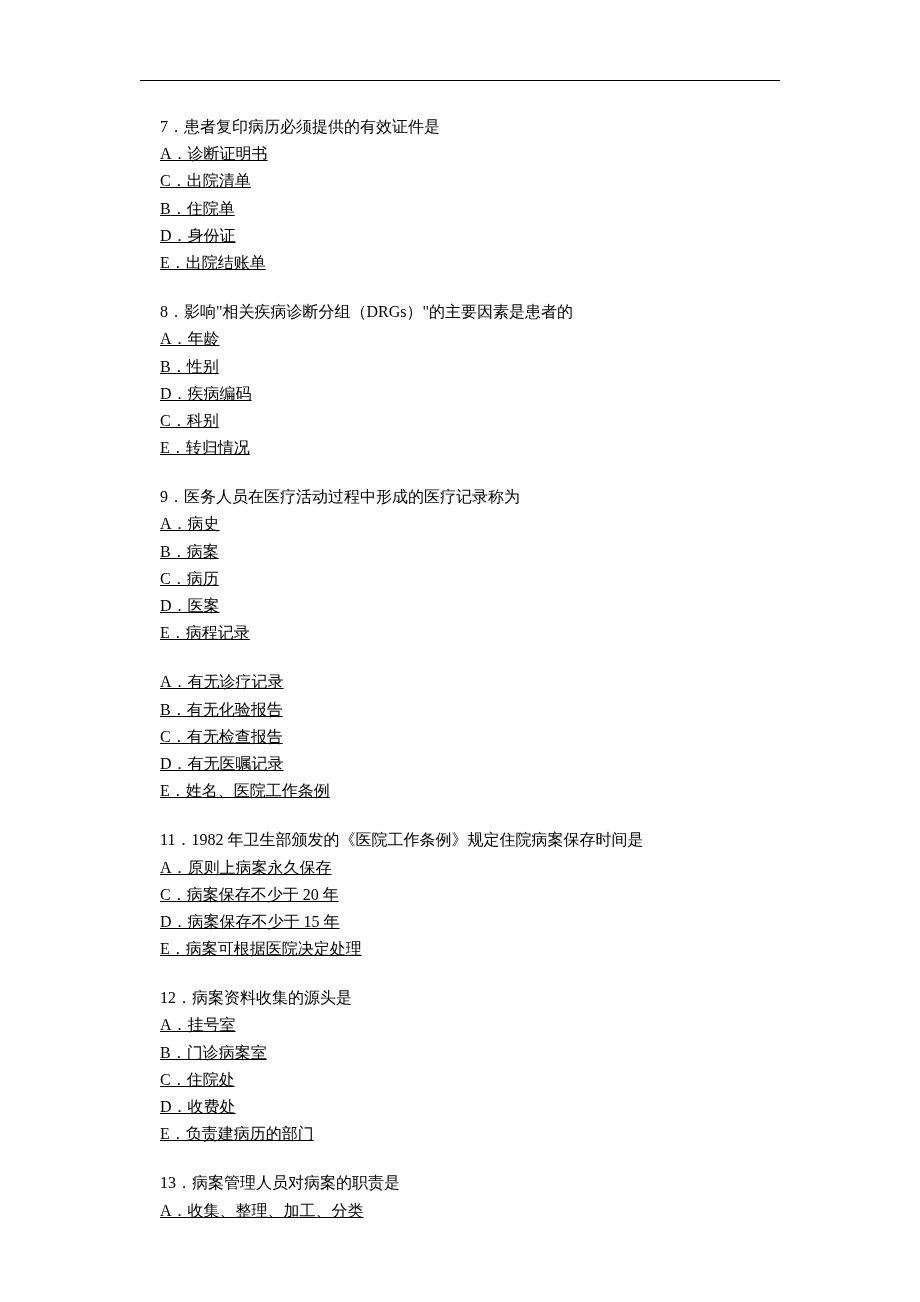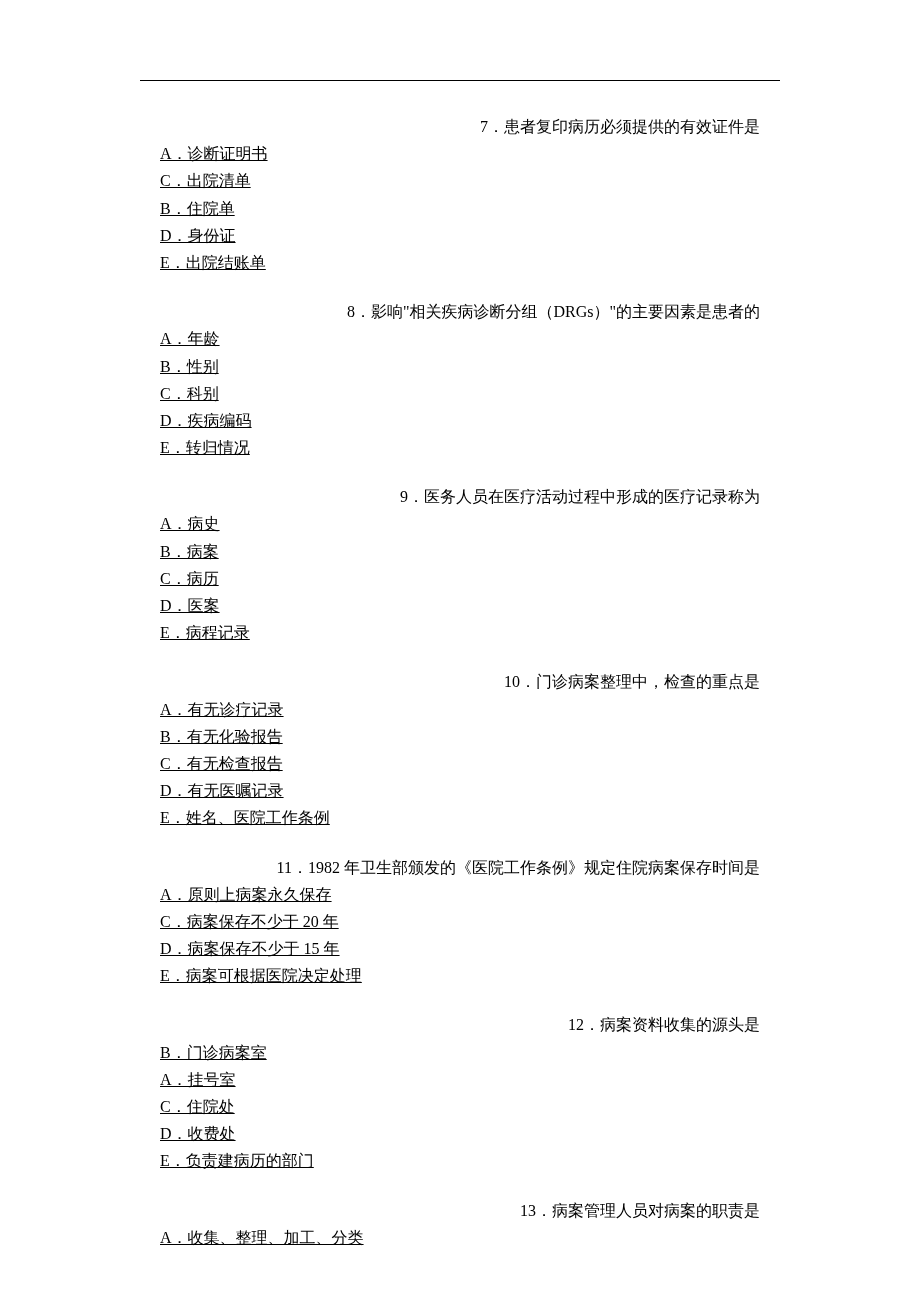--- a/index.html
+++ b/index.html
@@ -20,21 +20,20 @@
       border-top: 1px solid #000;
       margin-bottom: 32px;
       margin-left: -20px;
       margin-right: -20px;
     }
     .question-block {
       margin-bottom: 22px;
     }
     .question-stem {
       display: block;
-      text-align: right;
     }
     .option {
       display: block;
       text-decoration: underline;
     }
   </style>
 </head>
 <body>
 
 <div class="top-rule"></div>
@@ -45,51 +44,50 @@
       <span class="option">A．诊断证明书</span>
       <span class="option">C．出院清单</span>
       <span class="option">B．住院单</span>
       <span class="option">D．身份证</span>
       <span class="option">E．出院结账单</span>
     </div>
     <div class="question-block">
       <span class="question-stem">8．影响"相关疾病诊断分组（DRGs）"的主要因素是患者的</span>
       <span class="option">A．年龄</span>
       <span class="option">B．性别</span>
+      <span class="option">D．疾病编码</span>
       <span class="option">C．科别</span>
-      <span class="option">D．疾病编码</span>
       <span class="option">E．转归情况</span>
     </div>
     <div class="question-block">
       <span class="question-stem">9．医务人员在医疗活动过程中形成的医疗记录称为</span>
       <span class="option">A．病史</span>
       <span class="option">B．病案</span>
       <span class="option">C．病历</span>
       <span class="option">D．医案</span>
       <span class="option">E．病程记录</span>
     </div>
     <div class="question-block">
-      <span class="question-stem">10．门诊病案整理中，检查的重点是</span>
       <span class="option">A．有无诊疗记录</span>
       <span class="option">B．有无化验报告</span>
       <span class="option">C．有无检查报告</span>
       <span class="option">D．有无医嘱记录</span>
       <span class="option">E．姓名、医院工作条例</span>
     </div>
     <div class="question-block">
       <span class="question-stem">11．1982 年卫生部颁发的《医院工作条例》规定住院病案保存时间是</span>
       <span class="option">A．原则上病案永久保存</span>
       <span class="option">C．病案保存不少于 20 年</span>
       <span class="option">D．病案保存不少于 15 年</span>
       <span class="option">E．病案可根据医院决定处理</span>
     </div>
     <div class="question-block">
       <span class="question-stem">12．病案资料收集的源头是</span>
+      <span class="option">A．挂号室</span>
       <span class="option">B．门诊病案室</span>
-      <span class="option">A．挂号室</span>
       <span class="option">C．住院处</span>
       <span class="option">D．收费处</span>
       <span class="option">E．负责建病历的部门</span>
     </div>
     <div class="question-block">
       <span class="question-stem">13．病案管理人员对病案的职责是</span>
       <span class="option">A．收集、整理、加工、分类</span>
     </div>
   </div>
 

